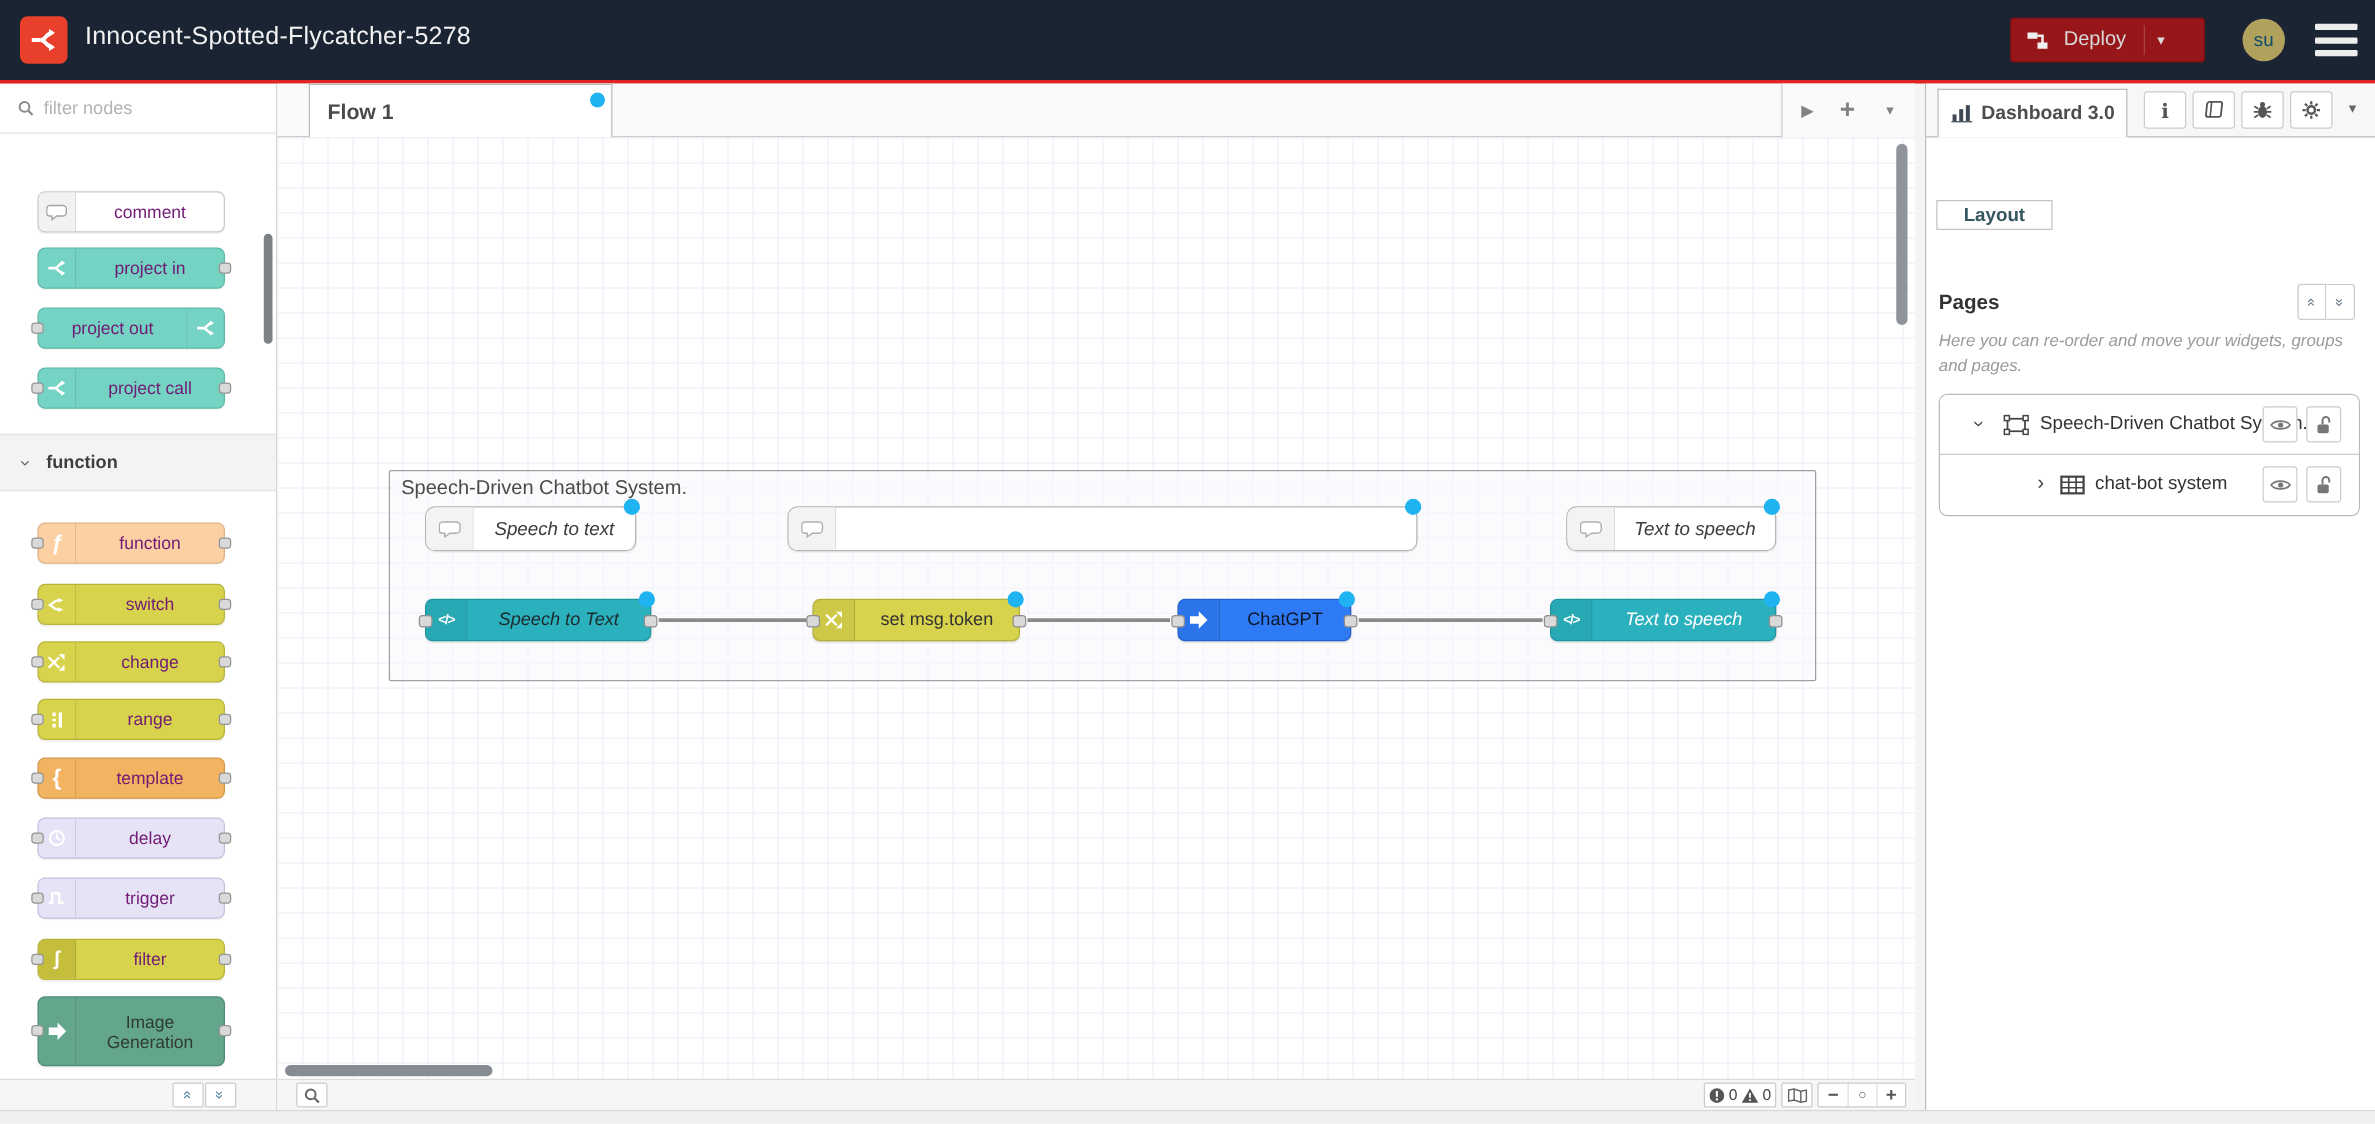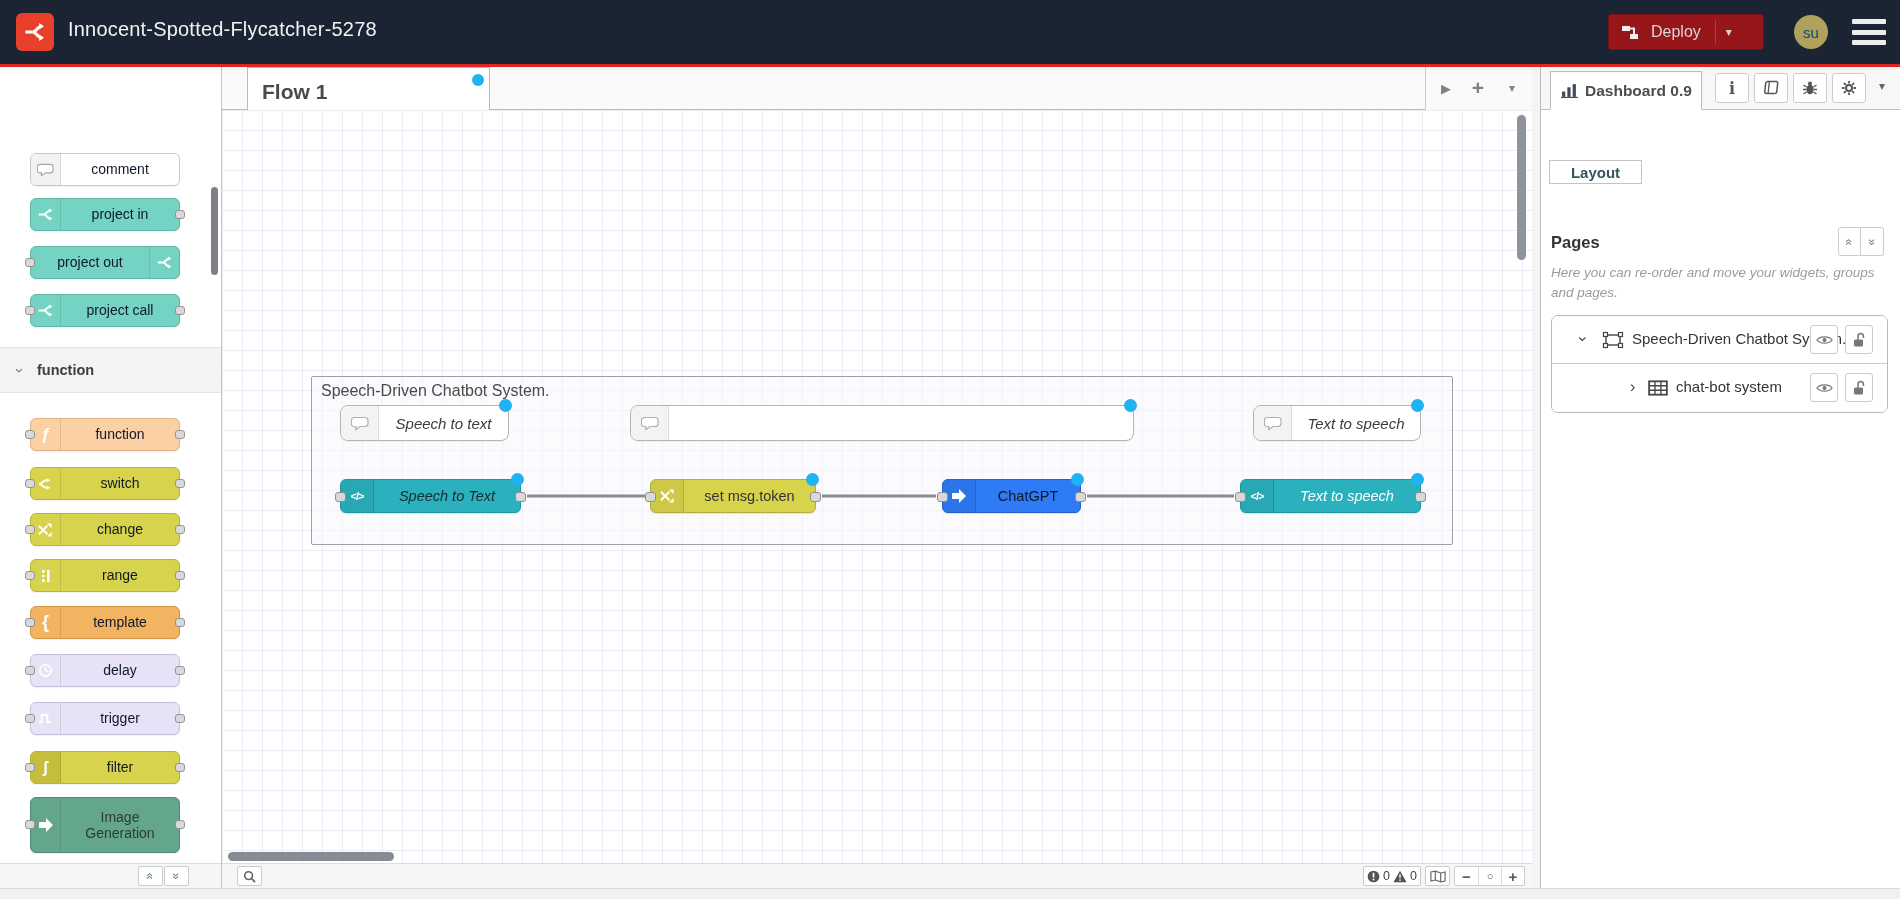--- a/index.html
+++ b/index.html
@@ -24,21 +24,21 @@
   #palette { position:absolute; left:0; top:67px; width:222px; height:821px; background:#fff; border-right:1px solid #c5c5c5; }
   #palette-search { position:absolute; left:0; top:0; width:221px; height:40px; border-bottom:1px solid #e2e2e2; display:flex; align-items:center; }
   #palette-search svg { margin-left:14px; }
   #palette-search input { border:none; outline:none; margin-left:8px; width:160px; font-size:14.5px; color:#555; font-family:"Liberation Sans",sans-serif;}
   #palette-search input::placeholder { color:#b3b3b3; }
   #palette-items { position:absolute; left:0; top:40px; width:221px; height:756px; overflow:hidden; }
   .pitem { position:absolute; left:30px; width:150px; height:33px; border-radius:6px; display:flex; align-items:stretch; cursor:grab; border:1px solid rgba(0,0,0,.18); box-shadow:0 1px 1px rgba(0,0,0,.06); }
   .pitem .picon { width:30px; display:flex; align-items:center; justify-content:center; border-right:1px solid rgba(0,0,0,.1); border-radius:5px 0 0 5px; }
   .pitem.icon-right { flex-direction:row-reverse; }
   .pitem.icon-right .picon { border-right:none; border-left:1px solid rgba(0,0,0,.1); border-radius:0 5px 5px 0; }
-  .pitem .plabel { flex:1; display:flex; align-items:center; justify-content:center; font-size:14px; color:#0f172a; white-space:pre-line; text-align:center; line-height:1.15; }
+  .pitem .plabel { flex:1; display:flex; align-items:center; justify-content:center; font-size:14px; color:#701a75; white-space:pre-line; text-align:center; line-height:1.15; }
   .pport { position:absolute; width:10px; height:9px; background:#d9d9d9; border:1px solid #949494; border-radius:3px; top:calc(50% - 5px); }
   .pport.pl { left:-6px; } .pport.pr { right:-6px; }
   .pitem.white { background:#fff; border-color:#c9c9c9; }
   .pitem.white .picon { background:#f2f2f2; }
   .pitem.tealp { background:#74d3c3; border-color:#5cb9a9; }
   .pitem.peach { background:#fbd0a2; border-color:#dfb184; }
   .pitem.yellow { background:#d8d34c; border-color:#b8b33a; }
   .pitem.orange { background:#f2b460; border-color:#d49544; }
   .pitem.lav { background:#e7e3f6; border-color:#c5c0dd; }
   .pitem.yellow2 { background:#d8d34c; border-color:#b8b33a; }
@@ -50,21 +50,21 @@
   .pcat .pcat-label { margin-left:14px; font-size:14.5px; font-weight:bold; color:#3e3e3e; }
   #palette-scrollbar { position:absolute; right:3px; top:120px; width:7px; height:88px; background:#7d8085; border-radius:4px; }
   #palette-footer { position:absolute; left:0; top:796px; width:221px; height:25px; background:#f6f6f6; border-top:1px solid #ddd; }
   .pfbtn { position:absolute; top:2px; width:25px; height:20px; background:#fff; border:1px solid #ccc; border-radius:2px; color:#4a7b9d; font-size:12px; display:flex; align-items:center; justify-content:center; cursor:pointer; }
   .pfbtn .rot { display:inline-block; transform:rotate(90deg); }
 
   
   #canvas { position:absolute; left:222px; top:67px; width:1310px; height:821px; background:#fff; }
   #tabbar { position:absolute; left:0; top:0; width:1310px; height:43px; background:#fafafa; border-bottom:1px solid #bbb; }
   #flow-tab { position:absolute; left:25px; top:0; width:243px; height:43px; background:#fff; border:1px solid #bbb; border-bottom:none; cursor:pointer; }
-  #flow-tab .tlabel { position:absolute; left:14px; top:12px; font-size:21px; font-weight:bold; color:#4a4a4a; }
+  #flow-tab .tlabel { position:absolute; left:14px; top:12px; font-size:17px; font-weight:bold; color:#4a4a4a; }
   .mod-dot { position:absolute; width:12px; height:12px; border-radius:50%; background:#1fb3f2; }
   #flow-tab .mod-dot { right:5px; top:6px; }
   #tab-actions { position:absolute; right:0; top:0; width:107px; height:43px; border-left:1px solid #ccc; background:#fafafa; }
   #tab-actions .ta { position:absolute; top:0; height:42px; display:flex; align-items:center; justify-content:center; color:#828282; cursor:pointer; }
   #ta-expand { left:6px; width:28px; font-size:13px; }
   #ta-add { left:38px; width:28px; font-size:21px; font-weight:bold; color:#777; }
   #ta-list { left:72px; width:28px; font-size:12px; }
 
   #grid { position:absolute; left:0; top:43px; width:1310px; height:753px; background:#fff;
     background-image:linear-gradient(to right,#e9ecf7 1px,transparent 1px),linear-gradient(to bottom,#e9ecf7 1px,transparent 1px);
@@ -157,20 +157,27 @@
   <div id="avatar">su</div>
   <div id="hamburger">
     <span></span>
     <span></span>
     <span></span>
   </div>
 </div>
 <div id="accent-line"></div>
 
 <div id="palette">
+  <div id="palette-search">
+    <svg width="13" height="13" viewBox="0 0 14 14">
+      <circle cx="6" cy="6" r="4.2" fill="none" stroke="#8a8a8a" stroke-width="1.7"></circle>
+      <path d="M9.3 9.3 L13 13" stroke="#8a8a8a" stroke-width="1.9"></path>
+    </svg>
+    <input placeholder="filter nodes" style="">
+  </div>
 
   <div id="palette-items">
 
     <div class="pitem white" style="top:46px">
       <span class="picon">
         <svg width="17" height="14" viewBox="0 0 18 14">
             <path d="M3 1 h11 a3 3 0 0 1 3 3 v3 a3 3 0 0 1 -3 3 h-5 l-4.2 3 v-3 H3 a2.6 2.6 0 0 1 -2.6 -2.6 V4 A3 3 0 0 1 3 1z" fill="#fff" stroke="#a5a5a5" stroke-width="1.2"></path>
           </svg>
       </span>
       <span class="plabel">comment</span>
@@ -461,21 +468,21 @@
 
 <div id="sidebar">
   <div id="sb-tabbar">
     <div id="sb-tab">
       <svg width="17" height="15" viewBox="0 0 16 14">
           <rect x="1" y="8" width="3" height="5" fill="#3f4a56"></rect>
           <rect x="6" y="4" width="3" height="9" fill="#3f4a56"></rect>
           <rect x="11" y="1" width="3" height="12" fill="#3f4a56"></rect>
           <rect x="0" y="13" width="16" height="1.2" fill="#3f4a56"></rect>
         </svg>
-      <span class="sblabel">Dashboard 0.9</span>
+      <span class="sblabel">Dashboard 3.0</span>
     </div>
     <div class="sbtn" style="left:174px">
       <span style="font-family:'DejaVu Serif',serif;font-weight:bold;font-size:16px;">i</span>
     </div>
     <div class="sbtn" style="left:213px">
       <svg width="16" height="16" viewBox="0 0 16 16">
           <path d="M4 1.5 h8.5 a1.5 1.5 0 0 1 1.5 1.5 v9 a1.5 1.5 0 0 1 -1.5 1.5 H4 a2 2 0 0 1 -2 -2 v-8 a2 2 0 0 1 2 -2z" fill="none" stroke="#555" stroke-width="1.5" transform="skewX(-6) translate(1,0)"></path>
           <path d="M5.5 1.5 V13.5" stroke="#555" stroke-width="1.3" transform="skewX(-6) translate(1,0)"></path>
         </svg>
     </div>

